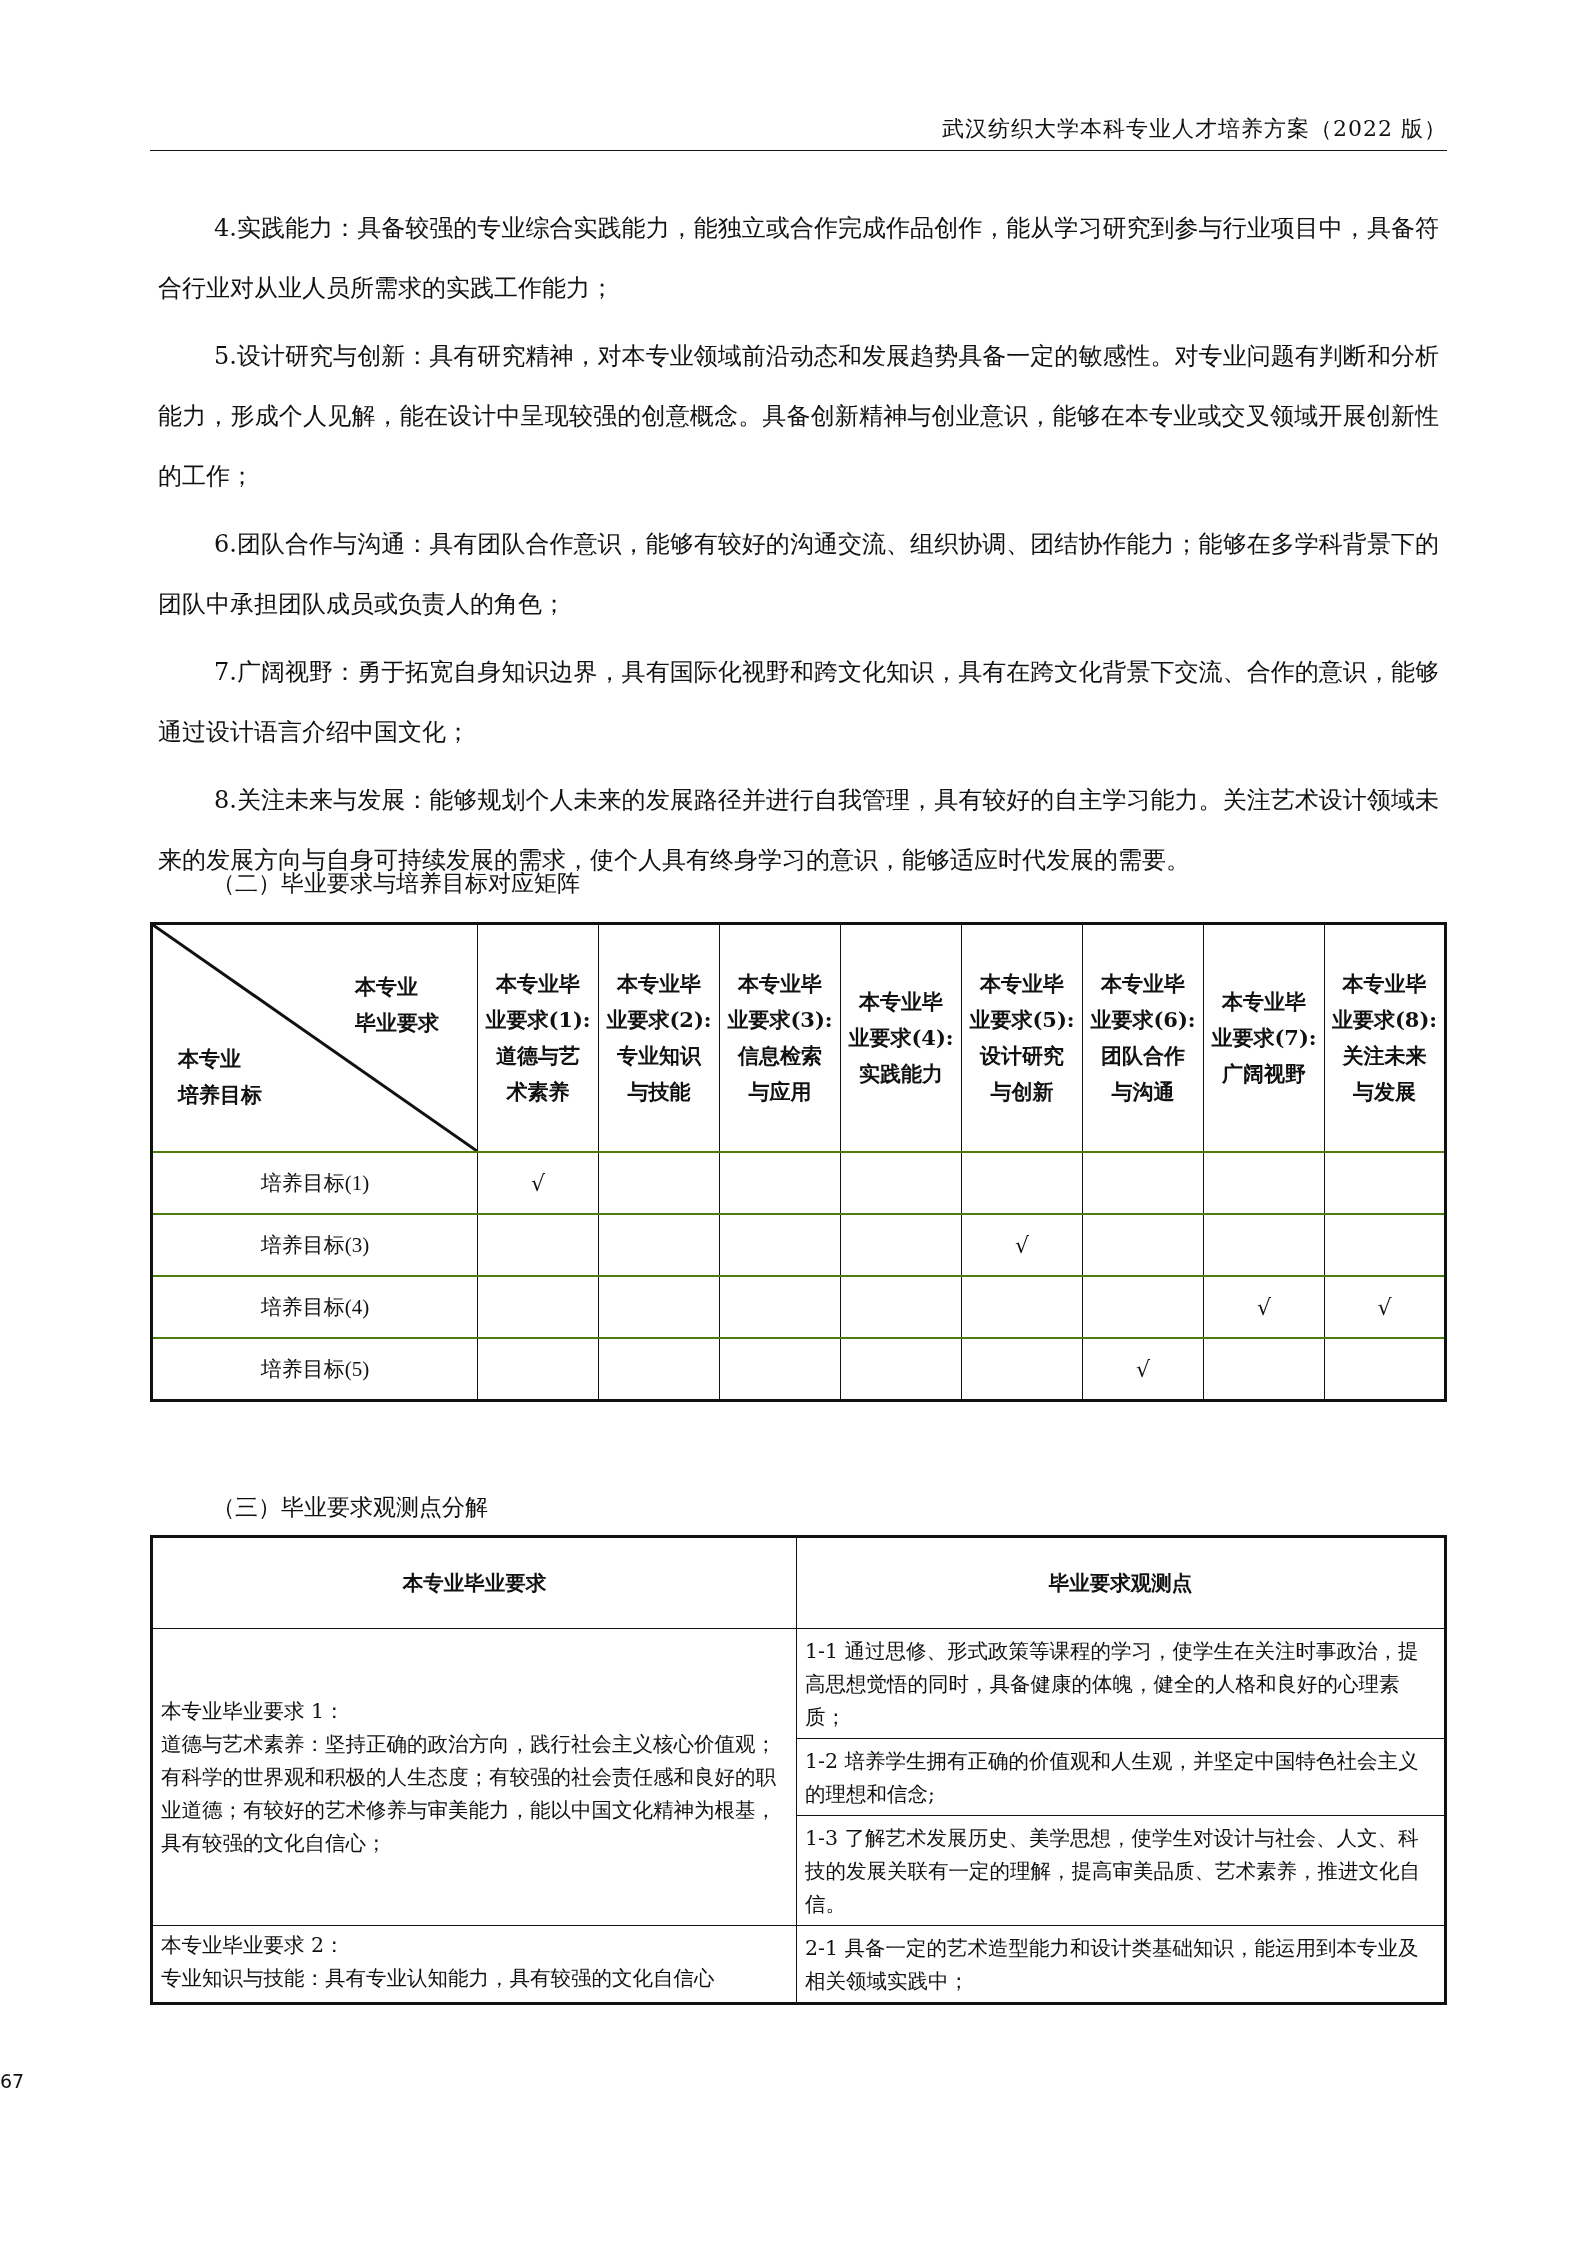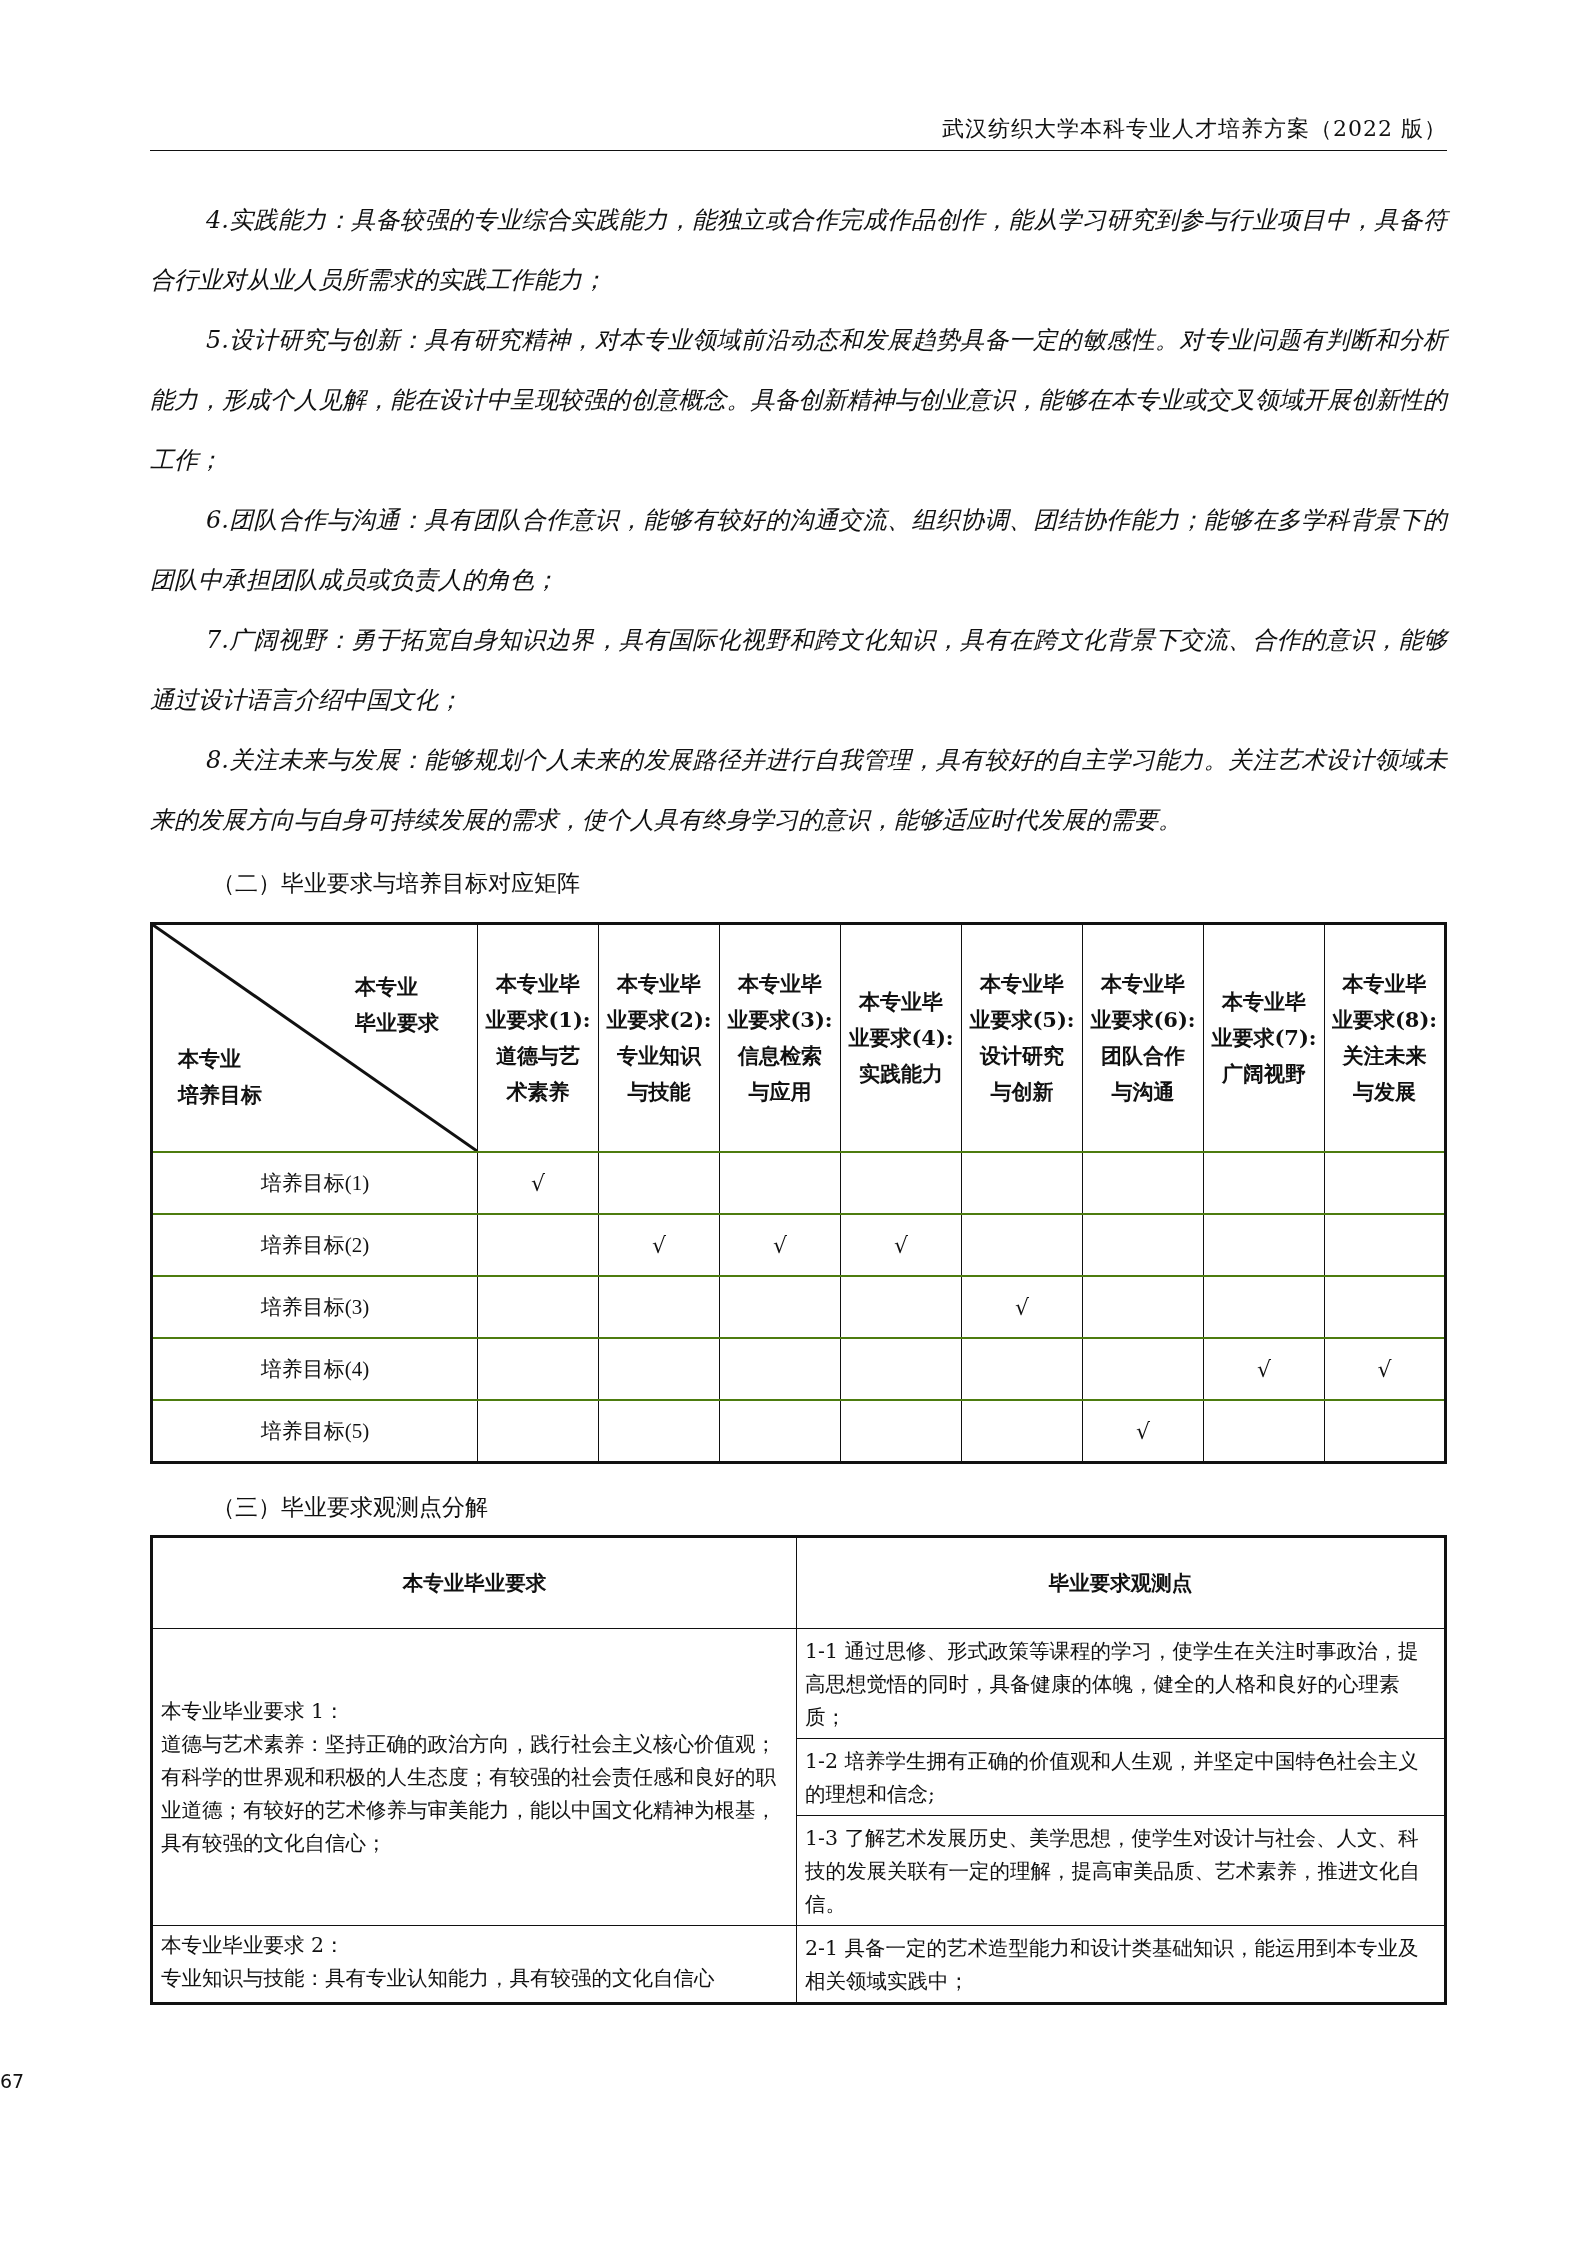--- a/index.html
+++ b/index.html
@@ -1,20 +1,20 @@
 <!DOCTYPE html>
 <html><head>
 <meta charset="utf-8">
 <style>
   html, body { margin:0; padding:0; background:#ffffff; }
   body { width:1587px; height:2245px; position:relative; font-family:"DejaVu Serif","Liberation Serif",serif; color:#111; }
   .page-header { position:absolute; left:150px; right:140px; top:110px; height:40px; border-bottom:1.5px solid #111; }
   .page-header span { position:absolute; right:0; bottom:6px; font-size:22px; letter-spacing:1px; }
   .body-text { position:absolute; left:150px; width:1297px; top:190px; font-size:24px; line-height:60px; }
-  .body-text p { margin:0; text-indent:56px; text-align:justify;font-style:italic; }
+  .body-text p { margin:8px; text-indent:56px; text-align:justify; }
   .section-title { position:absolute; left:212px; font-size:23px; }
   #sec2 { top:868px; }
   #sec3 { top:1492px; }
   table { border-collapse:collapse; position:absolute; }
   #matrix { left:150px; top:922px; width:1297px; border:3px solid #111; table-layout:fixed; }
   #matrix th, #matrix td { border:1px solid #111; text-align:center; vertical-align:middle; padding:0; }
   #matrix th { font-weight:bold; font-size:21px; line-height:36px; height:226px; }
   #matrix td { font-size:20px; height:60px; }
   #matrix tr.row td { border-top:2px solid #4d7c0f; }
   #matrix td.rowlabel { font-family:"Liberation Serif",serif; font-size:21px; }
@@ -130,31 +130,20 @@
         <td><span class="check">√</span></td>
         <td></td>
         <td></td>
         <td></td>
         <td></td>
         <td></td>
         <td></td>
         <td></td>
       </tr>
       <tr class="row">
-        <td class="rowlabel">培养目标(2)</td>
-        <td></td>
-        <td><span class="check">√</span></td>
-        <td><span class="check">√</span></td>
-        <td><span class="check">√</span></td>
-        <td></td>
-        <td></td>
-        <td></td>
-        <td></td>
-      </tr>
-      <tr class="row">
         <td class="rowlabel">培养目标(3)</td>
         <td></td>
         <td></td>
         <td></td>
         <td></td>
         <td><span class="check">√</span></td>
         <td></td>
         <td></td>
         <td></td>
       </tr>

